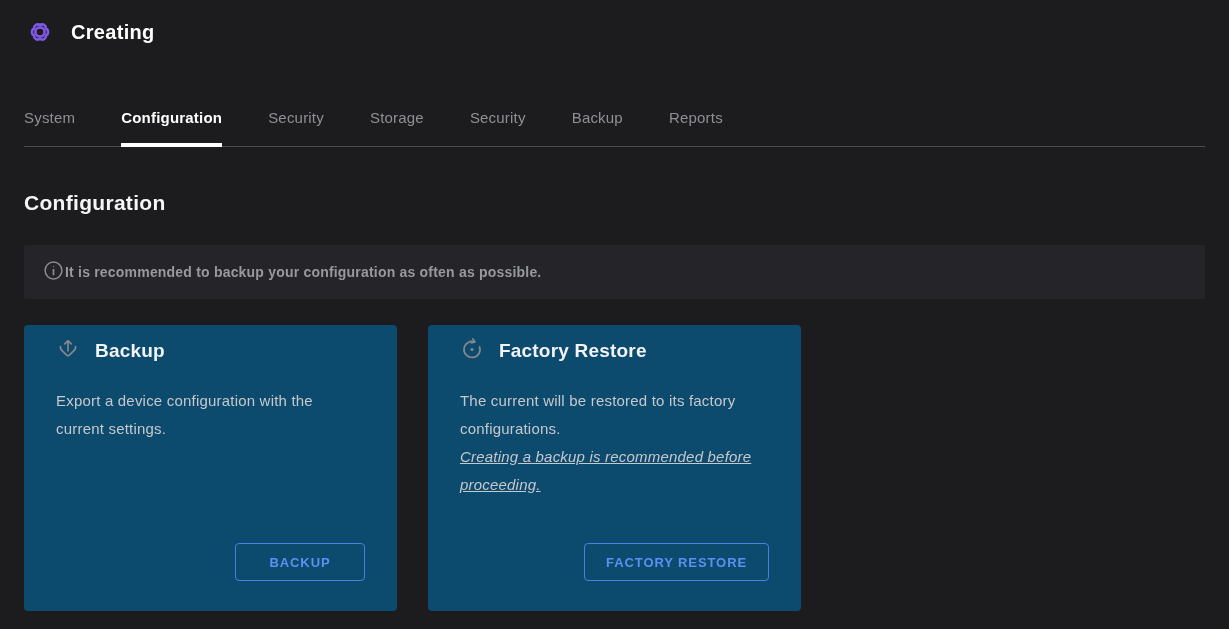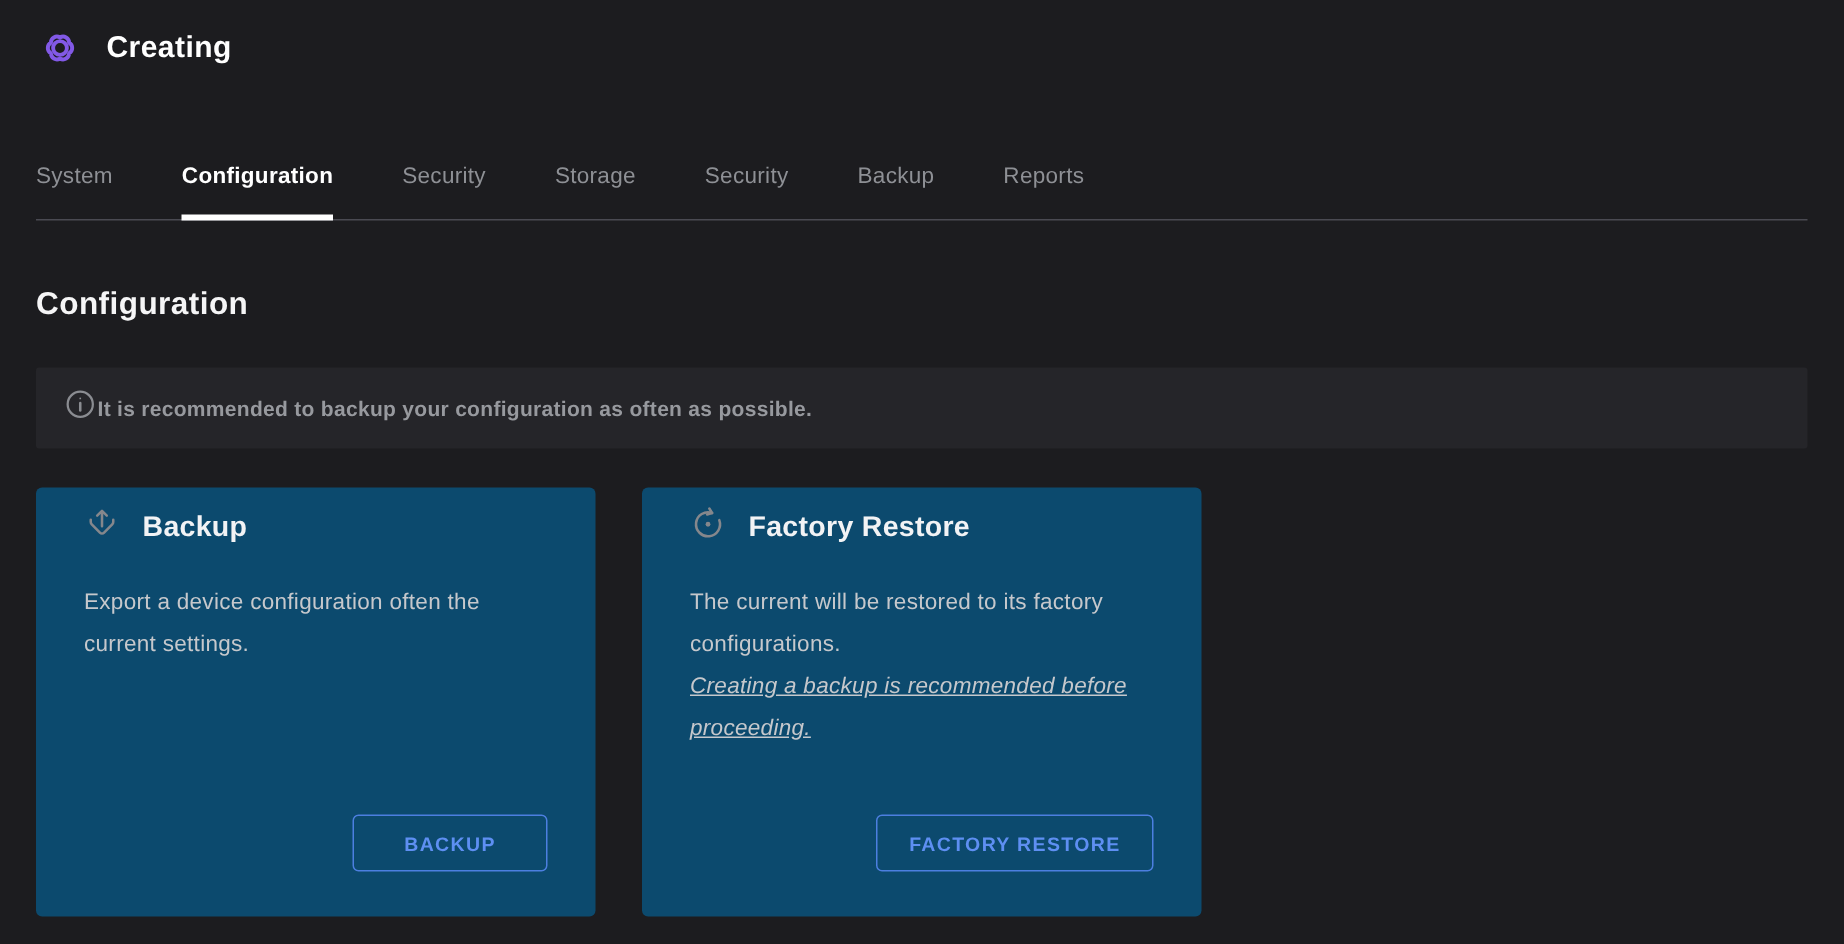--- a/index.html
+++ b/index.html
@@ -134,21 +134,21 @@
     <section class="card">
       <div class="card-head">
         <span class="icon">
           <svg width="24" height="24" viewBox="0 0 24 24" fill="none" stroke="#85878c" stroke-width="1.7" stroke-linecap="round" stroke-linejoin="round">
             <path d="M4.5 9.5 V11 C4.5 11.6 4.74 12.2 5.17 12.63 L10.6 18.06 C11.37 18.84 12.63 18.84 13.4 18.06 L18.83 12.63 C19.26 12.2 19.5 11.6 19.5 11 V9.5"></path>
             <path d="M12 13.8 V3.6 M8.8 6.8 L12 3.6 L15.2 6.8"></path>
           </svg>
         </span>
         <h3>Backup</h3>
       </div>
-      <p class="desc">Export a device configuration often the current settings.</p>
+      <p class="desc">Export a device configuration with the current settings.</p>
       <button class="btn">BACKUP</button>
     </section>
 
 
     <section class="card">
       <div class="card-head">
         <span class="icon">
           <svg width="24" height="24" viewBox="0 0 24 24" fill="none" stroke="#85878c" stroke-width="1.7" stroke-linecap="round" stroke-linejoin="round">
             <path d="M14.74 4.98 A8 8 0 1 0 19.52 9.76"></path>
             <path d="M11.4 6.0 L14.74 4.98 L12.9 2.0"></path>

